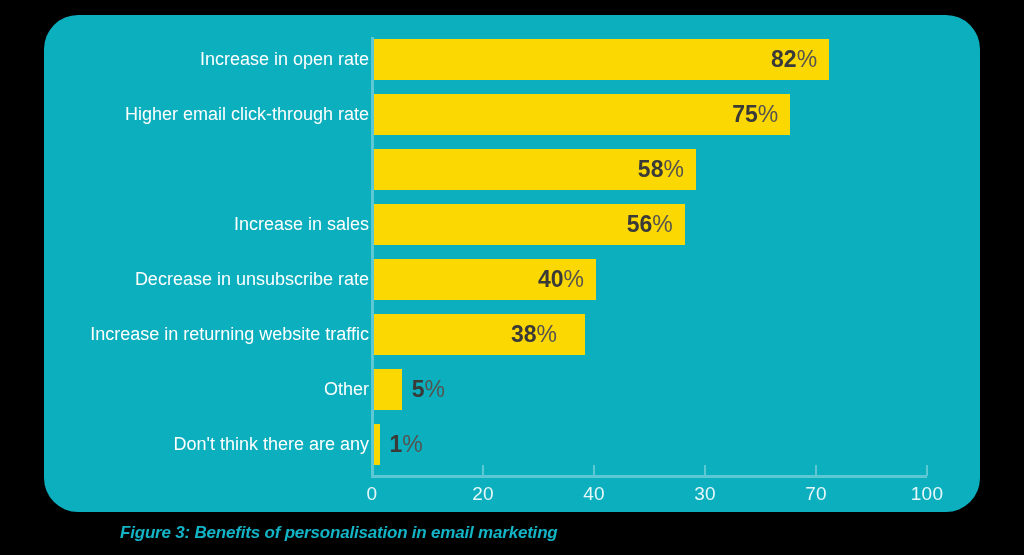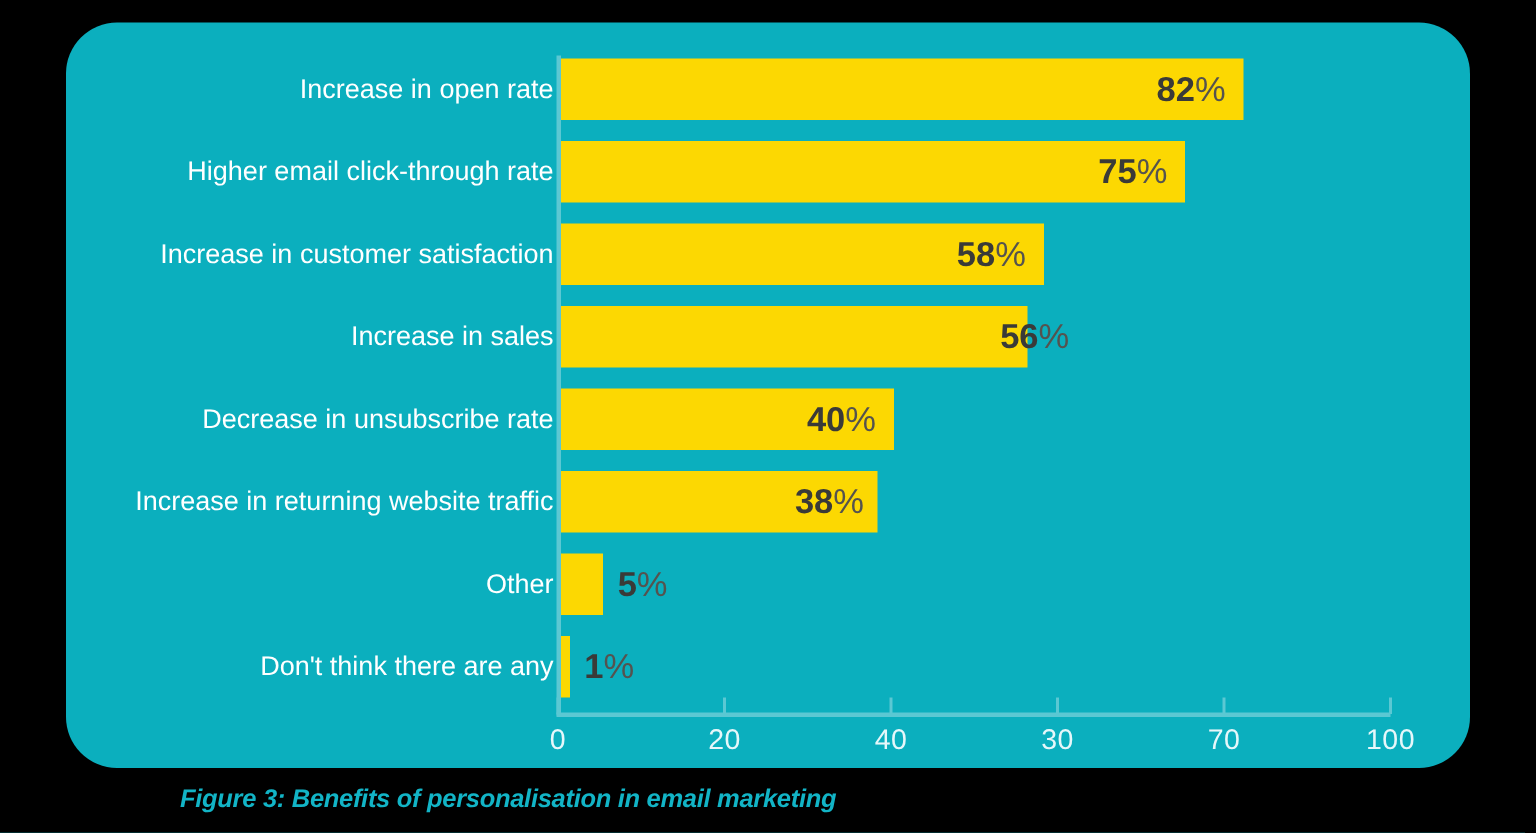--- a/index.html
+++ b/index.html
@@ -164,45 +164,44 @@
           </div>
         </div>
         <div class="row" style="top: 79px; width: 936px;">
           <div class="cat-label">Higher email click-through rate</div>
           <div class="bar-wrap" style="width: 506.25px; padding-left: 14px;">
             <div class="bar" style="width: 416.25px;"></div>
             <div class="bar-value inside" style="right: auto; left: 404.25px; transform: translateX(-100%);"><span class="num">75</span><span class="pct">%</span></div>
           </div>
         </div>
         <div class="row" style="top: 134px; width: 936px;">
-          <div class="cat-label">Increase in customer satisfaction</div>
           <div class="bar-wrap" style="width: 411.9px;">
             <div class="bar" style="width: 321.9px;"></div>
             <div class="bar-value inside" style="right: auto; left: 309.9px; transform: translateX(-100%);"><span class="num">58</span><span class="pct">%</span></div>
           </div>
         </div>
         <div class="row" style="top: 189px; width: 936px;">
           <div class="cat-label">Increase in sales</div>
           <div class="bar-wrap" style="width: 400.8px;">
             <div class="bar" style="width: 310.8px;"></div>
-            <div class="bar-value inside" style="right: auto; left: 298.8px; transform: translateX(-100%); margin-left: 40px;"><span class="num">56</span><span class="pct">%</span></div>
+            <div class="bar-value inside" style="right: auto; left: 298.8px; transform: translateX(-100%);"><span class="num">56</span><span class="pct">%</span></div>
           </div>
         </div>
         <div class="row" style="top: 244px; width: 936px;">
           <div class="cat-label">Decrease in unsubscribe rate</div>
           <div class="bar-wrap" style="width: 312px;">
             <div class="bar" style="width: 222px;"></div>
             <div class="bar-value inside" style="right: auto; left: 210px; transform: translateX(-100%);"><span class="num">40</span><span class="pct">%</span></div>
           </div>
         </div>
         <div class="row" style="top: 299px; width: 936px;">
           <div class="cat-label">Increase in returning website traffic</div>
           <div class="bar-wrap" style="width: 300.9px;">
             <div class="bar" style="width: 210.9px;"></div>
-            <div class="bar-value inside" style="right: auto; left: 202px; transform: translateX(-100%);"><span class="num">38</span><span class="pct">%</span></div>
+            <div class="bar-value inside" style="right: auto; left: 183px; transform: translateX(-100%);"><span class="num">38</span><span class="pct">%</span></div>
           </div>
         </div>
         <div class="row" style="top: 354px; width: 936px;">
           <div class="cat-label">Other</div>
           <div class="bar-wrap" style="width: 117.75px;">
             <div class="bar" style="width: 27.75px;"></div>
             <div class="bar-value outside" style="left: 37.75px;"><span class="num">5</span><span class="pct">%</span></div>
           </div>
         </div>
         <div class="row" style="top: 409px; width: 936px;">

